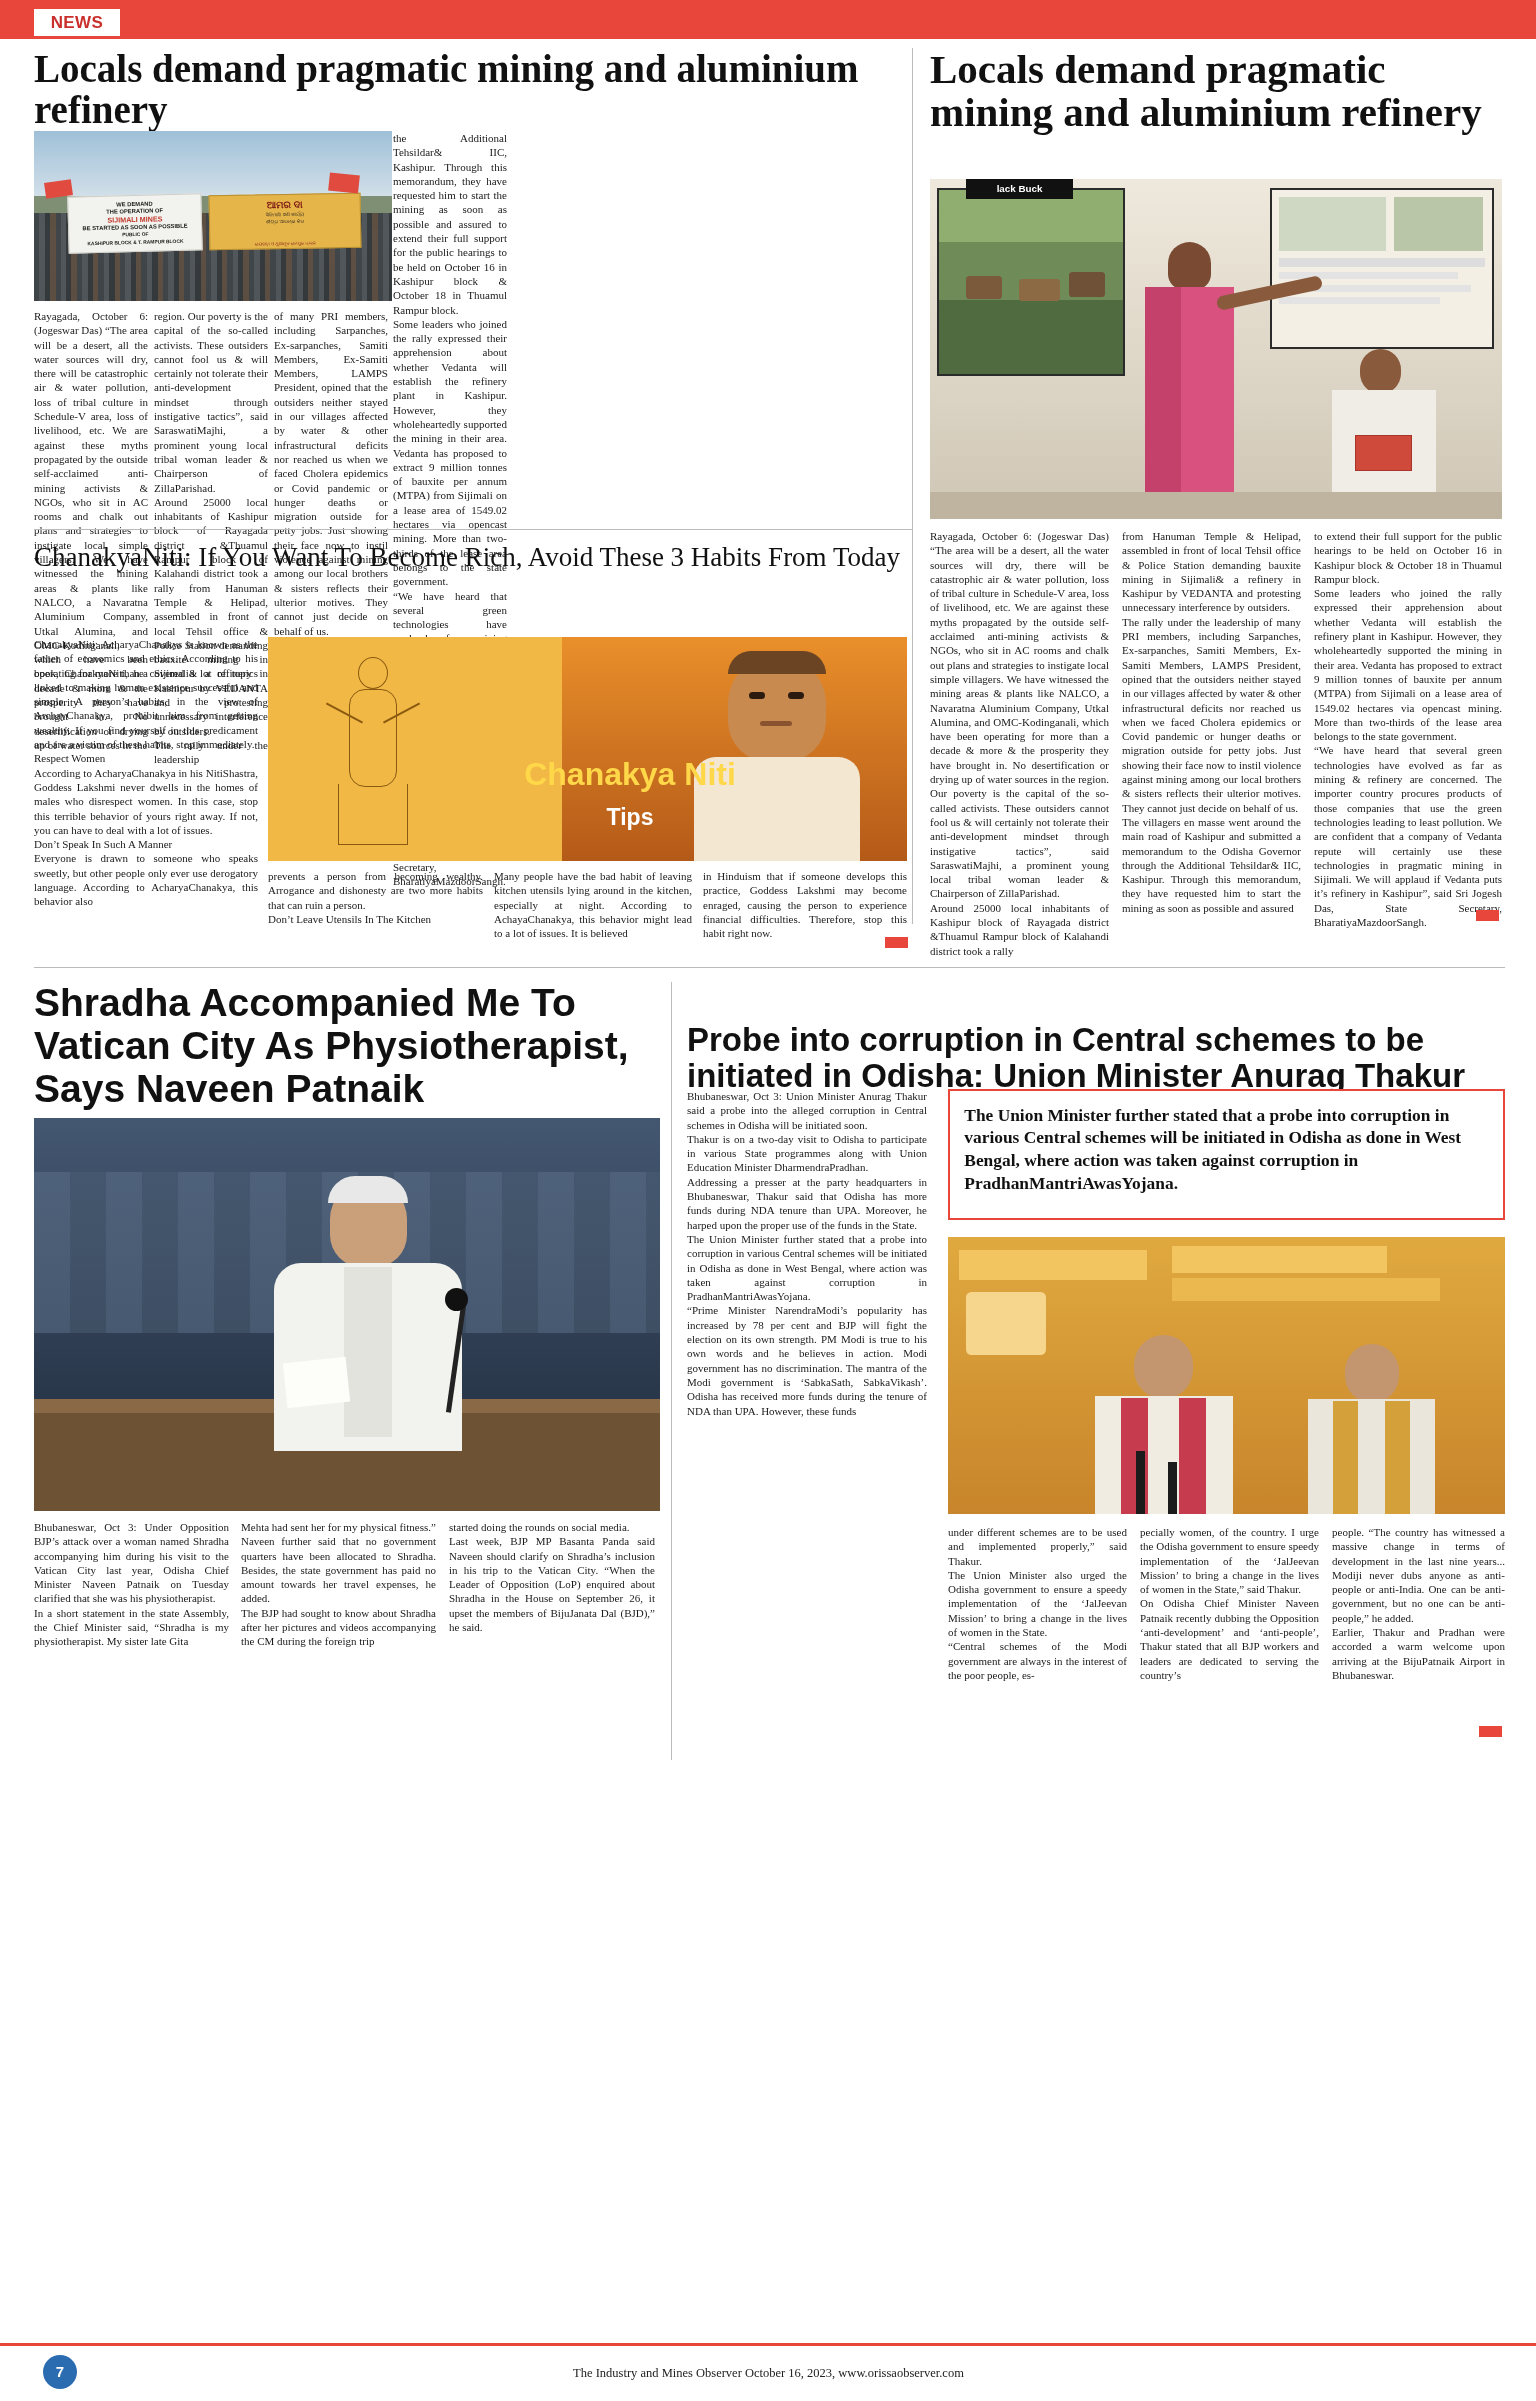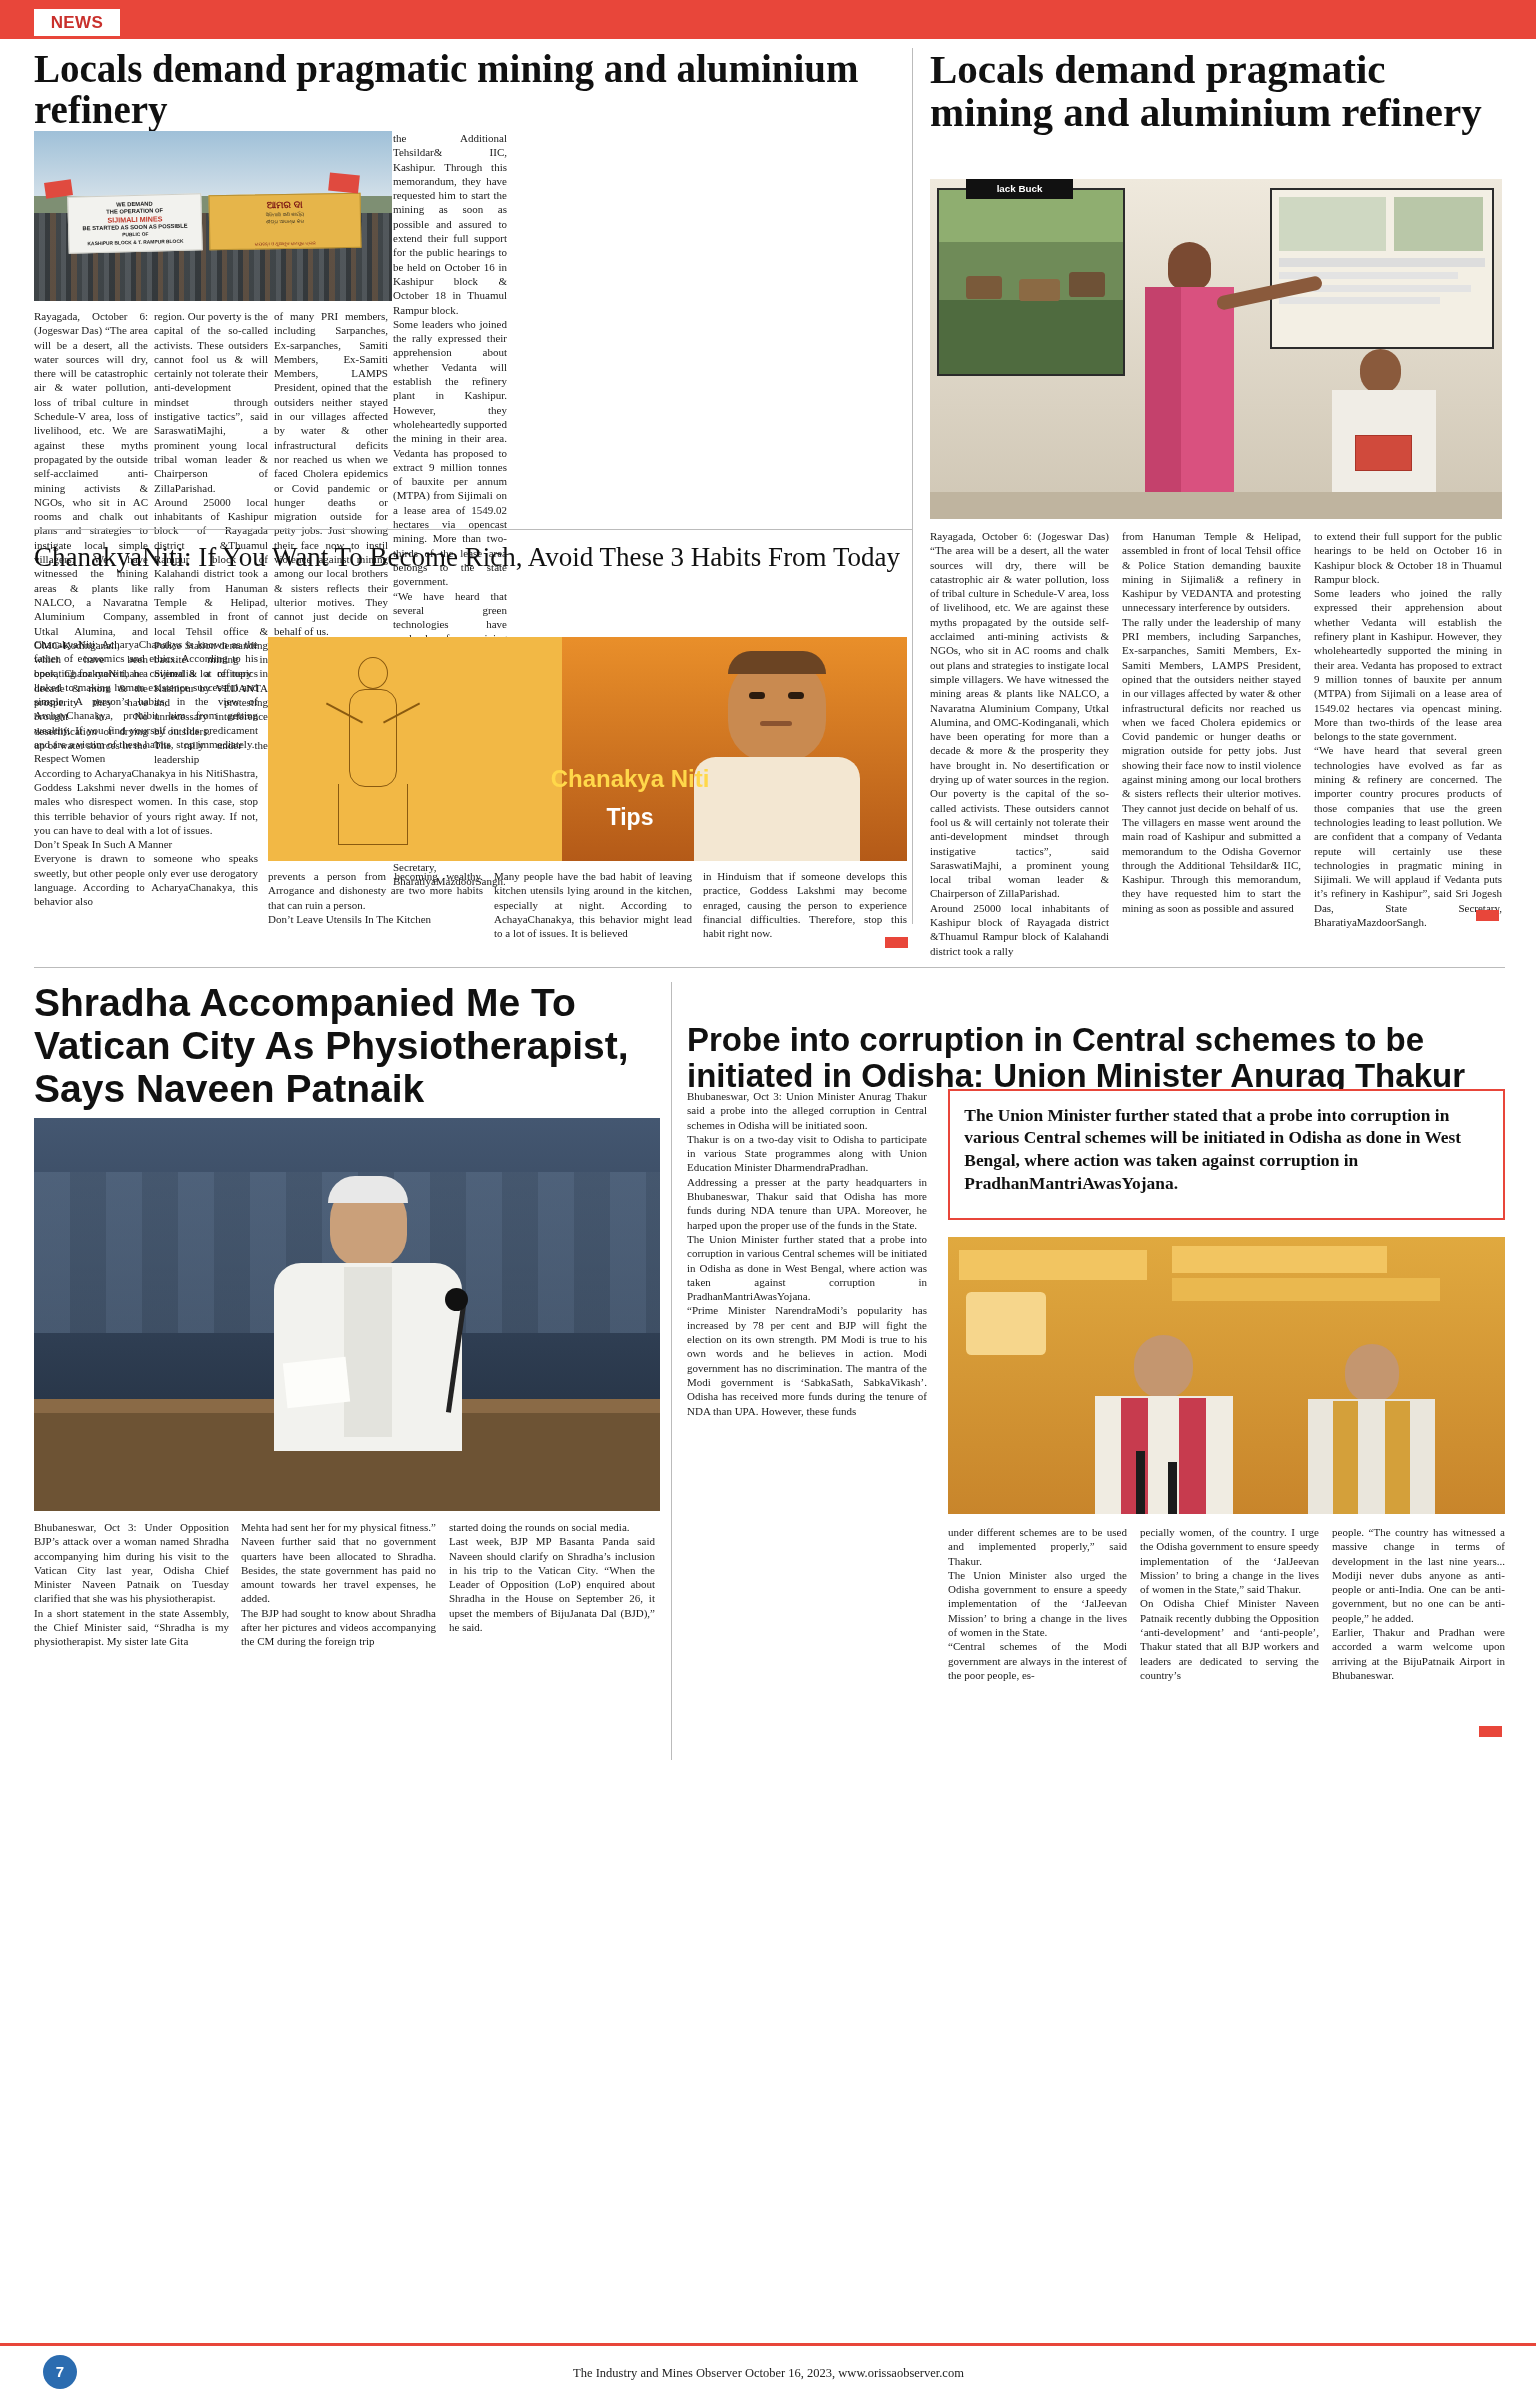--- a/index.html
+++ b/index.html
@@ -210,21 +210,21 @@
     <div style="position:absolute; right:36px; top:9px; width:197px; height:215px;">
       <div style="position:absolute; left:54px; top:9px; width:98px; height:107px; background:#c98a50; border-radius:49px 49px 41px 41px;"></div>
       <div style="position:absolute; left:54px; top:5.4px; width:98px; height:23px; background:#6b4423; border-radius:49px 49px 0 0;"></div>
       <div style="position:absolute; left:19.7px; top:111px; width:166px; height:104px; background:#f3e7d2; border-radius:21.5px 21.5px 0 0;"></div>
       <div style="position:absolute; left:75px; top:46px; width:16px; height:7.2px; background:#2b1b0e; border-radius:3.6px;"></div>
       <div style="position:absolute; left:114px; top:46px; width:16px; height:7.2px; background:#2b1b0e; border-radius:3.6px;"></div>
       <div style="position:absolute; left:86px; top:75px; width:32px; height:5.4px; background:#8a5330; border-radius:2.7px;"></div>
     </div>
 
     <div style="position:absolute; left:228px; bottom:68px; width:268px; text-align:center;">
-      <span style="font-family:'Liberation Sans',sans-serif; font-weight:bold; font-size:24px; color:#ffd84a;">Chanakya Niti</span>
+      <span style="font-family:'Liberation Sans',sans-serif; font-weight:bold; font-size:32px; color:#ffd84a;">Chanakya Niti</span>
     </div>
     <div style="position:absolute; left:228px; bottom:30px; width:268px; text-align:center;">
       <span style="font-family:'Liberation Sans',sans-serif; font-weight:bold; font-size:23px; color:#ffffff;">Tips</span>
     </div>
   </div>
 
   <div class="col" style="left:34px; top:637px; width:224px; height:224px; white-space:pre-line;">ChanakyaNiti: AcharyaChanakys is known as the father of economics and ethics. According to his book, ChanakyaNiti, he covered a lot of topics linked to making human existence successful and simple. A person’s habits, in the view of ArchayChanakya, prohibit him from getting wealthy. If you find yourself in this predicament and are a victim of these habits, stop immediately.
 Respect Women
 According to AcharyaChanakya in his NitiShastra, Goddess Lakshmi never dwells in the homes of males who disrespect women. In this case, stop this terrible behavior of yours right away. If not, you can have to deal with a lot of issues.
 Don’t Speak In Such A Manner

